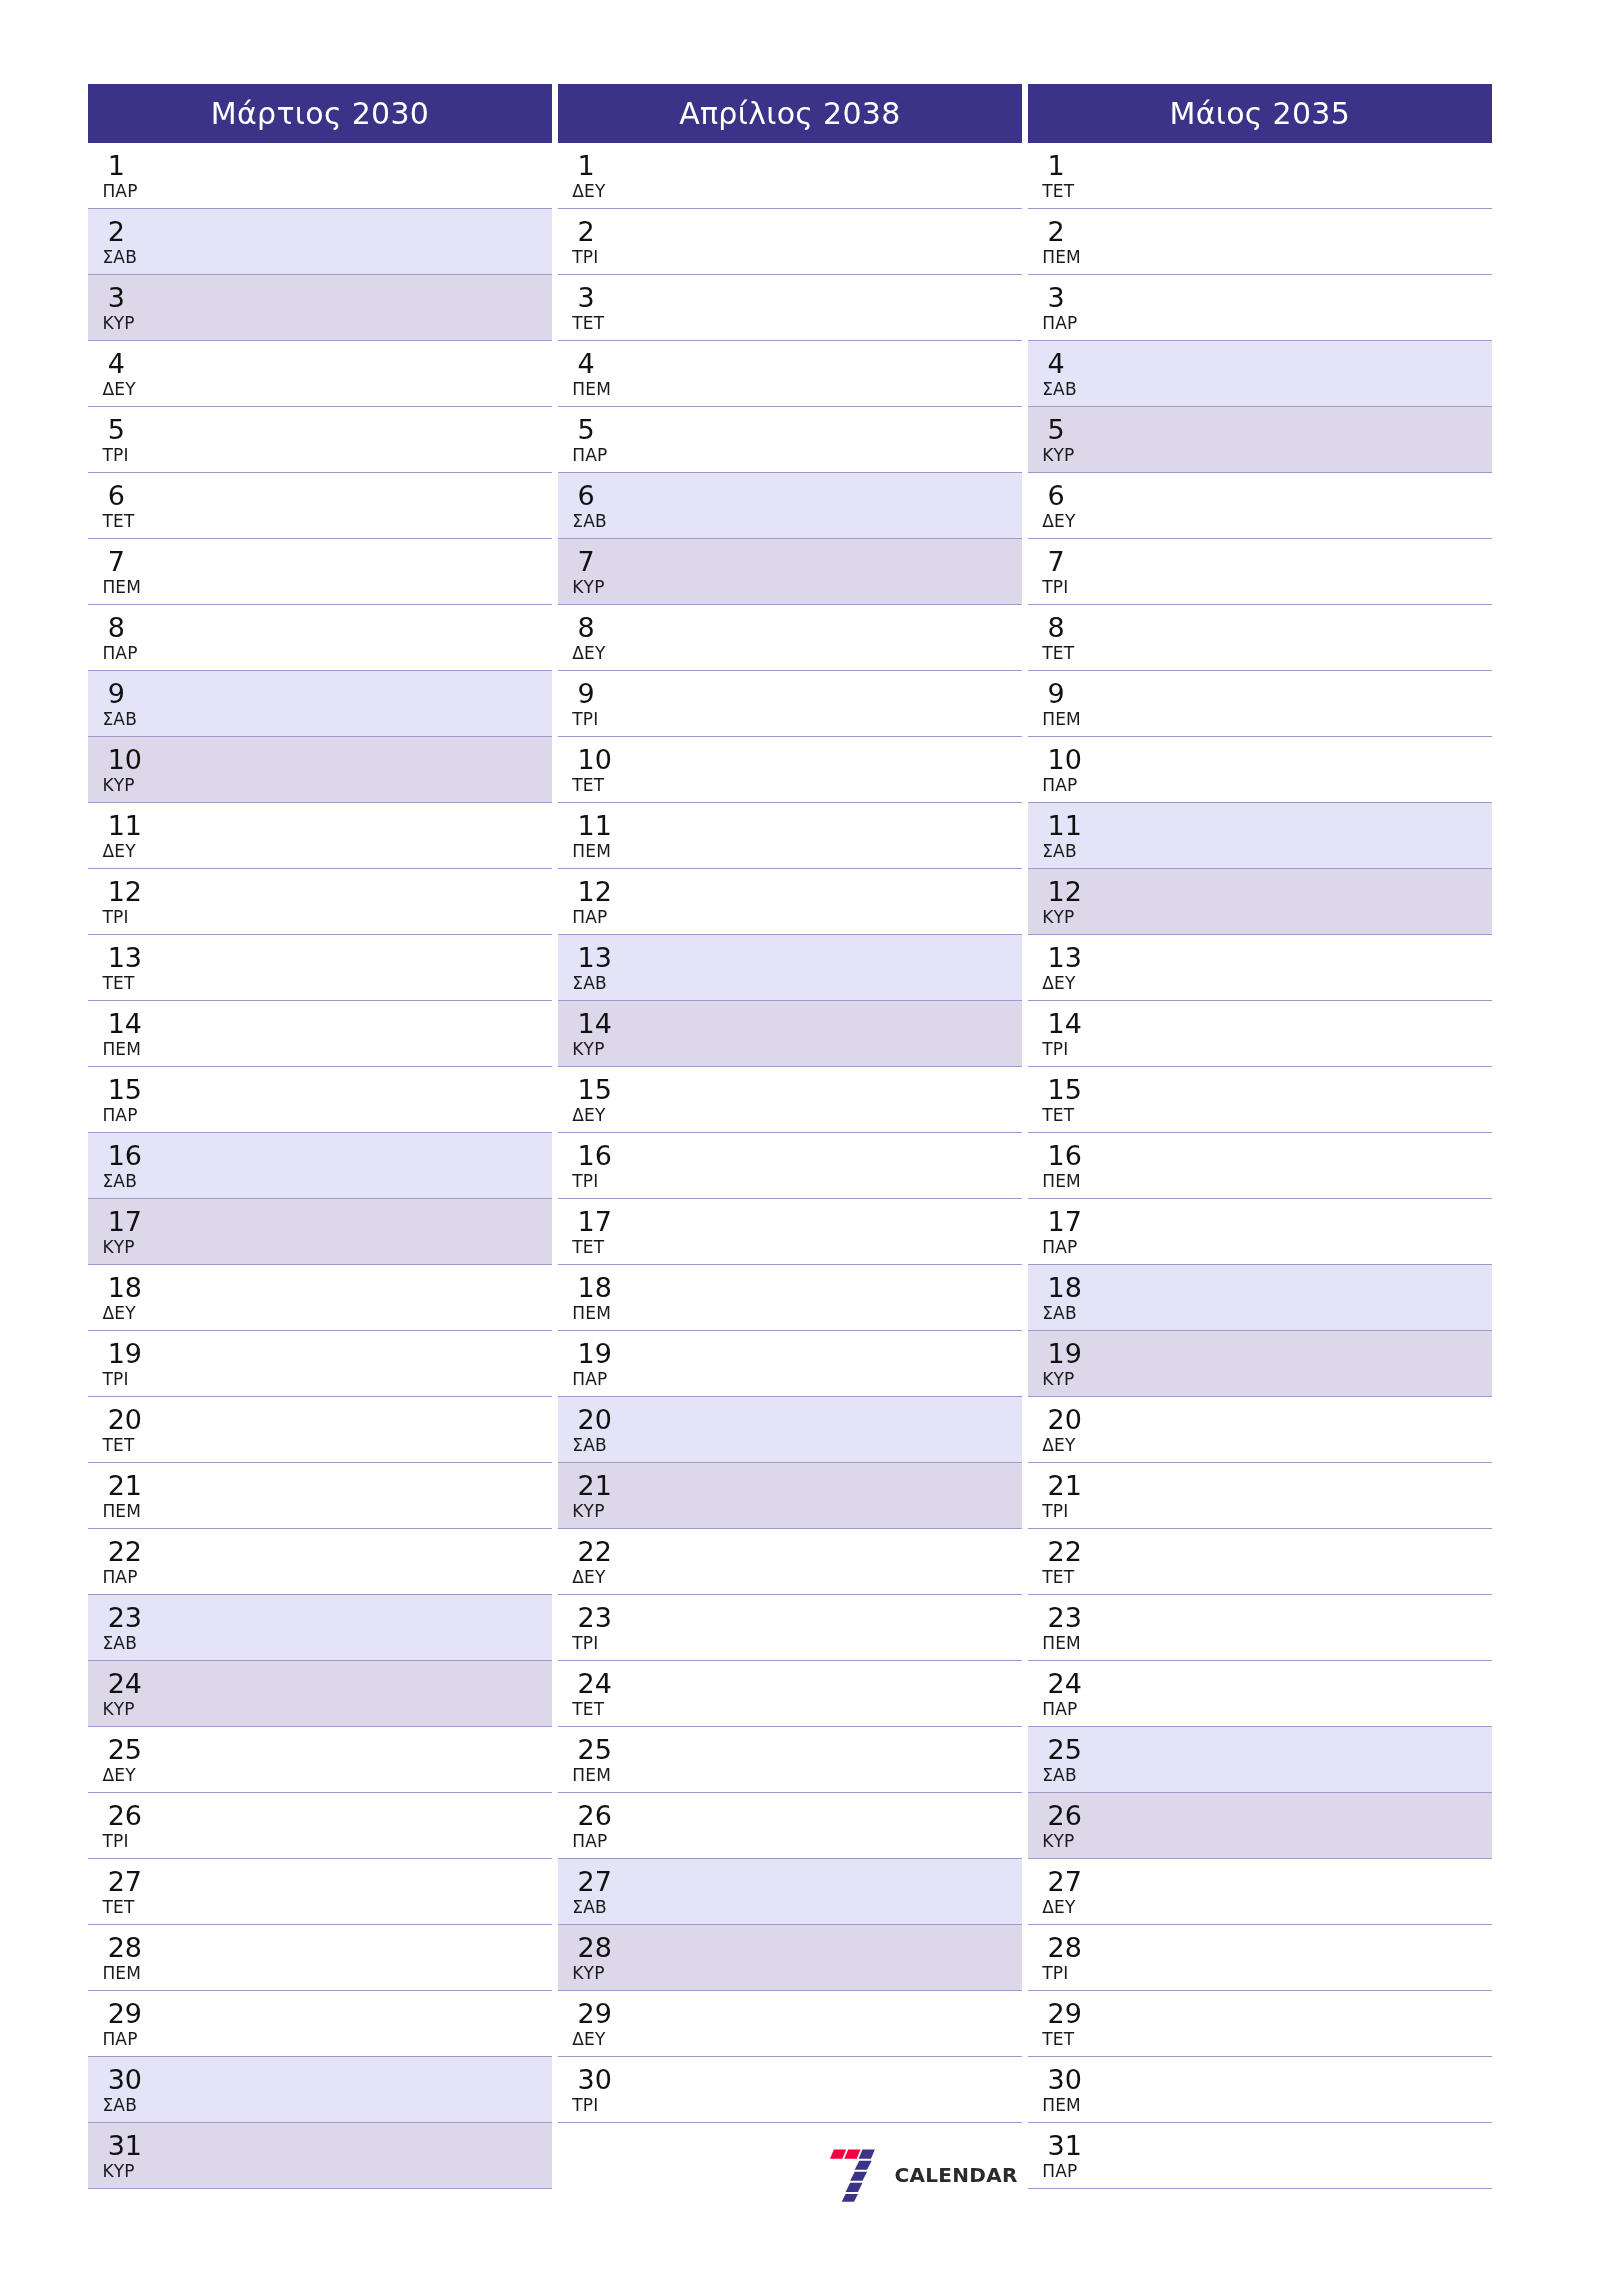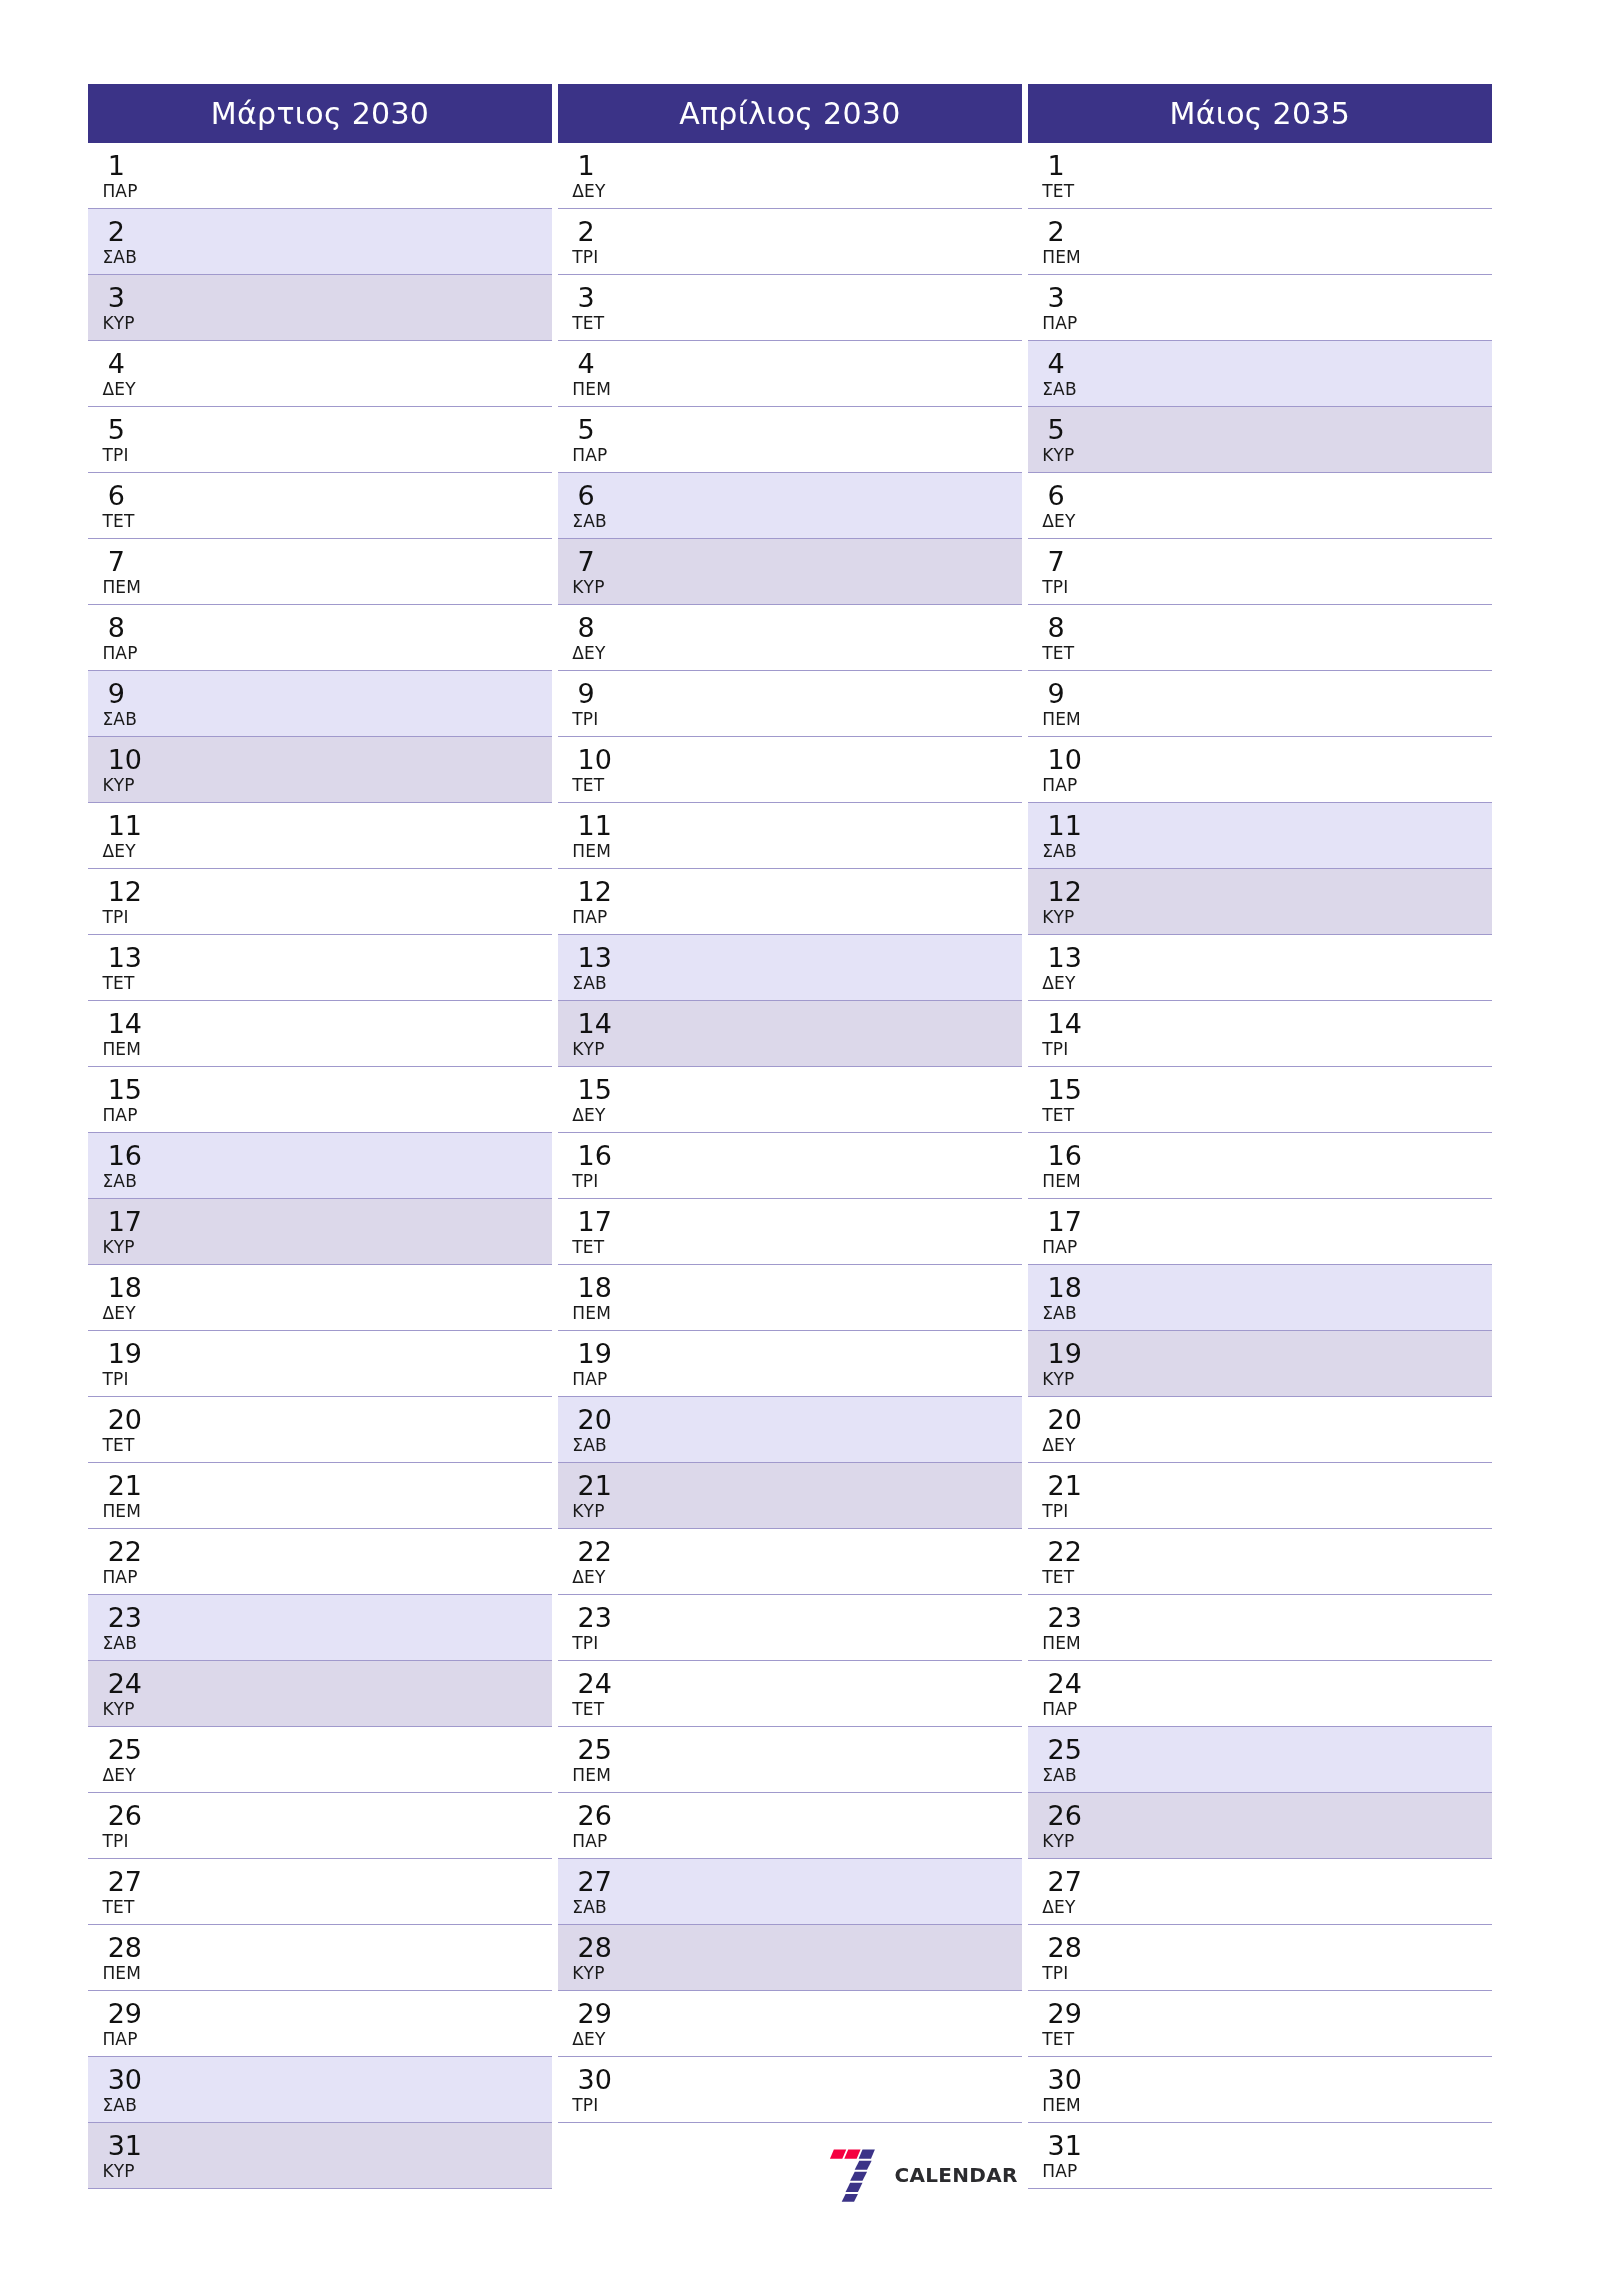--- a/index.html
+++ b/index.html
@@ -248,21 +248,21 @@
             <div class="dayname">ΣΑΒ</div>
           </div>
           <div class="day-row sun">
             <div class="daynum">31</div>
             <div class="dayname">ΚΥΡ</div>
           </div>
         </div>
     </div>
 
     <div class="month-column mid">
-      <div class="month-header">Απρίλιος 2030</div>
+      <div class="month-header">Απρίλιος 2038</div>
       <div class="days-list">
           <div class="day-row">
             <div class="daynum">1</div>
             <div class="dayname">ΔΕΥ</div>
           </div>
           <div class="day-row">
             <div class="daynum">2</div>
             <div class="dayname">ΤΡΙ</div>
           </div>
           <div class="day-row">

